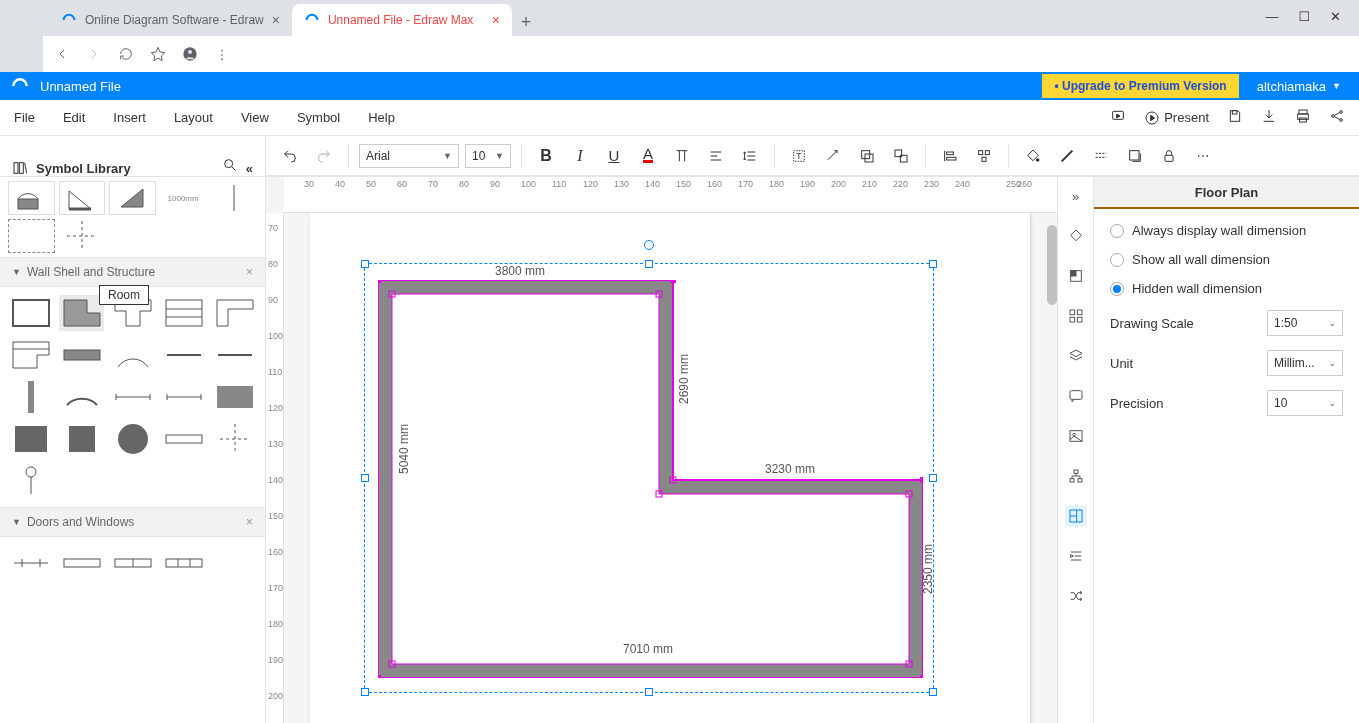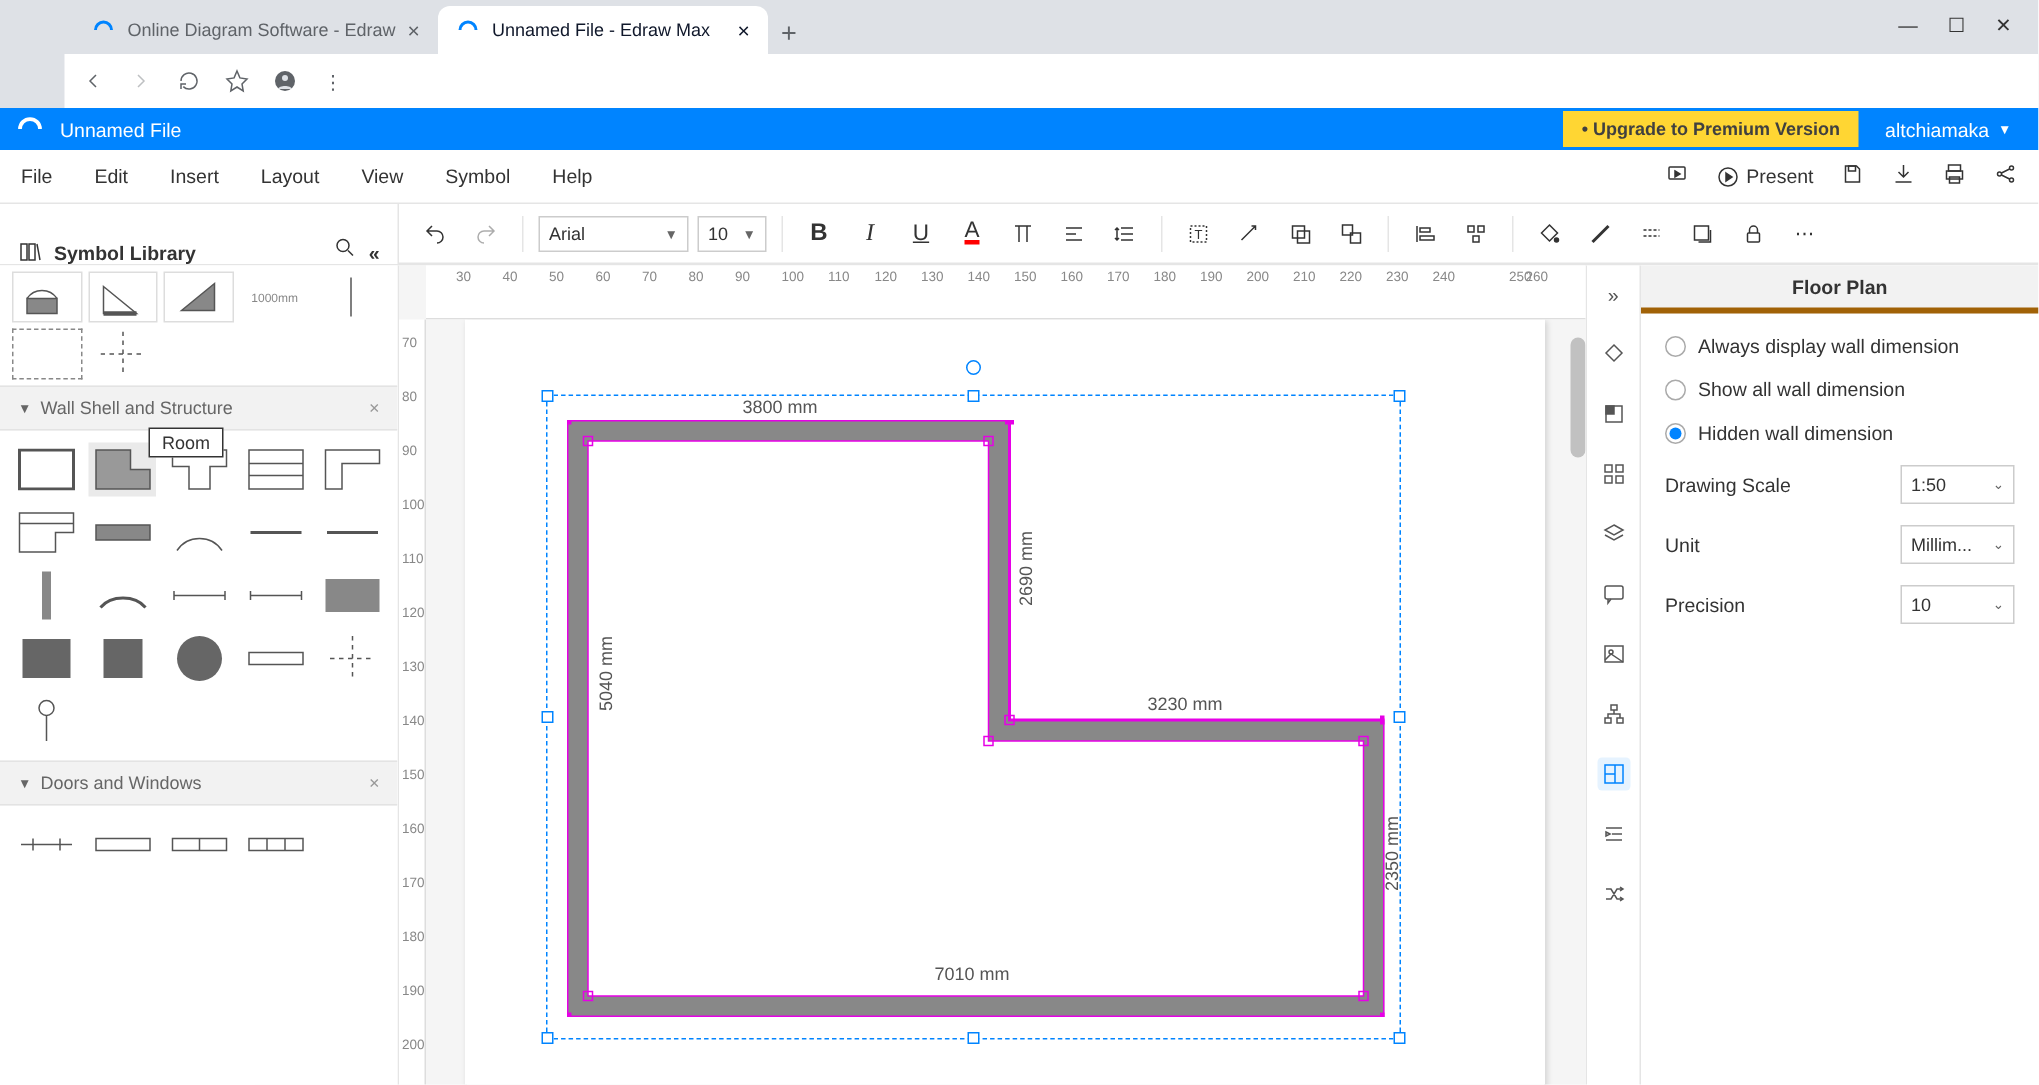--- a/index.html
+++ b/index.html
@@ -2,35 +2,35 @@
 <html><head>
 <meta charset="utf-8">
 <style>
 * { margin: 0; padding: 0; box-sizing: border-box; font-family: -apple-system, "Segoe UI", Arial, sans-serif; }
 body { width: 1359px; height: 723px; overflow: hidden; background: #fff; font-size: 13px; color: #333; }
 
 
 .chrome { height: 72px; background: #dee1e6; padding-left: 43px; }
 .tabbar { height: 36px; display: flex; align-items: flex-end; padding-left: 6px; }
 .tab { height: 32px; display: flex; align-items: center; padding: 0 12px; border-radius: 8px 8px 0 0; font-size: 12px; color: #5f6368; gap: 8px; min-width: 220px; position: relative; }
-.tab.active { background: #fff; color: #0f172a; }
+.tab.active { background: #fff; color: #ef4444; }
 .tab-close { margin-left: auto; font-size: 14px; cursor: pointer; }
 .new-tab { width: 28px; height: 28px; display: flex; align-items: center; justify-content: center; color: #5f6368; font-size: 18px; cursor: pointer; }
 .win-controls { margin-left: auto; display: flex; gap: 20px; padding: 0 18px 12px; color: #333; }
 .addrbar { height: 36px; background: #fff; display: flex; align-items: center; padding: 0 10px; gap: 14px; }
 .nav-icon { color: #5f6368; width: 18px; height: 18px; display: flex; align-items: center; justify-content: center; }
 .url-field { flex: 1; display: flex; align-items: center; gap: 8px; height: 28px; }
 .url-text { font-size: 14px; color: #202124; }
 .url-path { color: #5f6368; }
 
 
 .app-header { height: 28px; background: #0084ff; display: flex; align-items: center; padding: 0 0px; color: #fff; font-size: 13px; }
 .logo-box { width: 40px; height: 28px; display: flex; align-items: center; justify-content: center; }
 .app-title { font-weight: 500; }
-.upgrade-btn { margin-left: auto; background: #ffd633; color: #404040; padding: 5px 12px; font-size: 12px; font-weight: 600; }
+.upgrade-btn { margin-left: auto; background: #ffd633; color: #1d4ed8; padding: 5px 12px; font-size: 12px; font-weight: 600; }
 .user-box { padding: 0 18px; display: flex; align-items: center; gap: 6px; }
 
 
 .menubar { height: 36px; display: flex; align-items: center; padding: 0 14px; gap: 28px; border-bottom: 1px solid #e5e5e5; }
 .menubar-right { margin-left: auto; display: flex; align-items: center; gap: 18px; }
 .present-btn { display: flex; align-items: center; gap: 4px; }
 
 
 .main-row { display: flex; height: calc(723px - 72px - 28px - 36px - 28px); }
 .sidebar { width: 266px; border-right: 1px solid #e5e5e5; display: flex; flex-direction: column; background: #fafafa; }
@@ -75,21 +75,21 @@
 .floorplan { position: absolute; left: 13px; top: 16px; }
 .dim-label { position: absolute; font-size: 12px; color: #555; }
 .dim-label.v { writing-mode: vertical-rl; transform: rotate(180deg); }
 
 
 .right-col { width: 36px; border-left: 1px solid #e5e5e5; background: #fff; display: flex; flex-direction: column; align-items: center; padding-top: 8px; gap: 18px; }
 .right-col .ico { width: 22px; height: 22px; display: flex; align-items: center; justify-content: center; color: #555; cursor: pointer; }
 .right-col .ico.active { color: #0084ff; background: #e6f3ff; border-radius: 3px; padding: 2px; }
 
 .panel { width: 266px; border-left: 1px solid #e5e5e5; background: #fff; display: flex; flex-direction: column; }
-.panel-header { height: 32px; display: flex; align-items: center; justify-content: center; font-weight: 600; font-size: 13px; background: #f2f2f2; border-bottom: 4px solid #a16207; }
+.panel-header { height: 32px; display: flex; align-items: center; justify-content: center; font-weight: 600; font-size: 13px; background: #f2f2f2; border-bottom: 2px solid #a16207; }
 .panel-body { padding: 14px 16px; display: flex; flex-direction: column; gap: 14px; font-size: 13px; }
 .radio-row { display: flex; align-items: center; gap: 8px; }
 .radio { width: 14px; height: 14px; border: 1px solid #aaa; border-radius: 50%; display: inline-flex; align-items: center; justify-content: center; }
 .radio.checked::after { content: ""; width: 8px; height: 8px; background: #0084ff; border-radius: 50%; }
 .prop-row { display: flex; align-items: center; justify-content: space-between; }
 .dropdown { width: 76px; height: 26px; border: 1px solid #ccc; display: flex; align-items: center; padding: 0 6px; font-size: 12px; }
 
 .ruler-ticks { position: relative; height: 100%; }
 .tick { position: absolute; top: 2px; font-size: 9px; color: #888; }
 .vtick { position: absolute; left: 2px; font-size: 9px; color: #888; }

